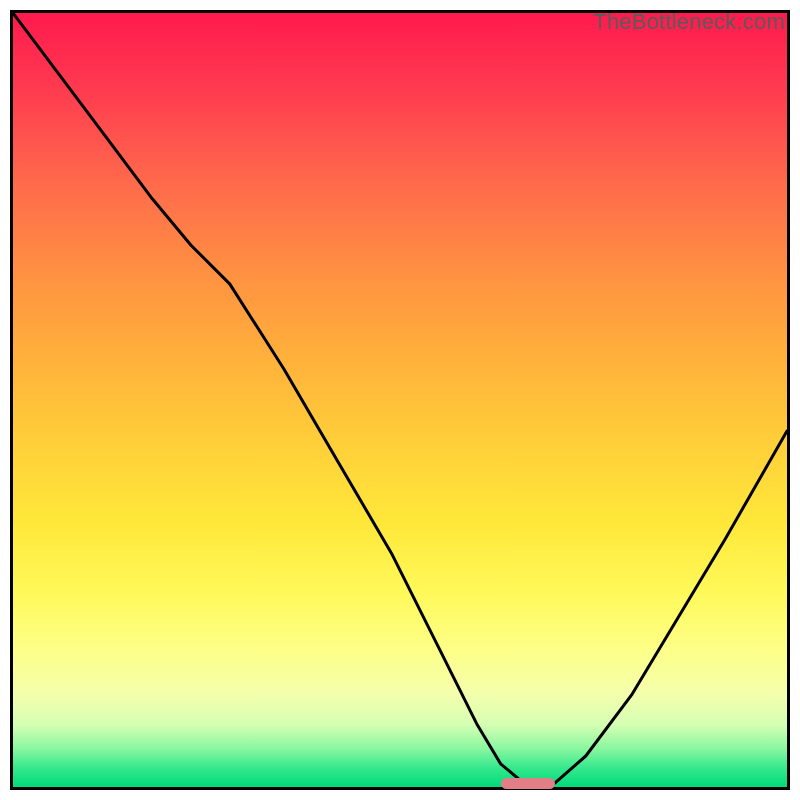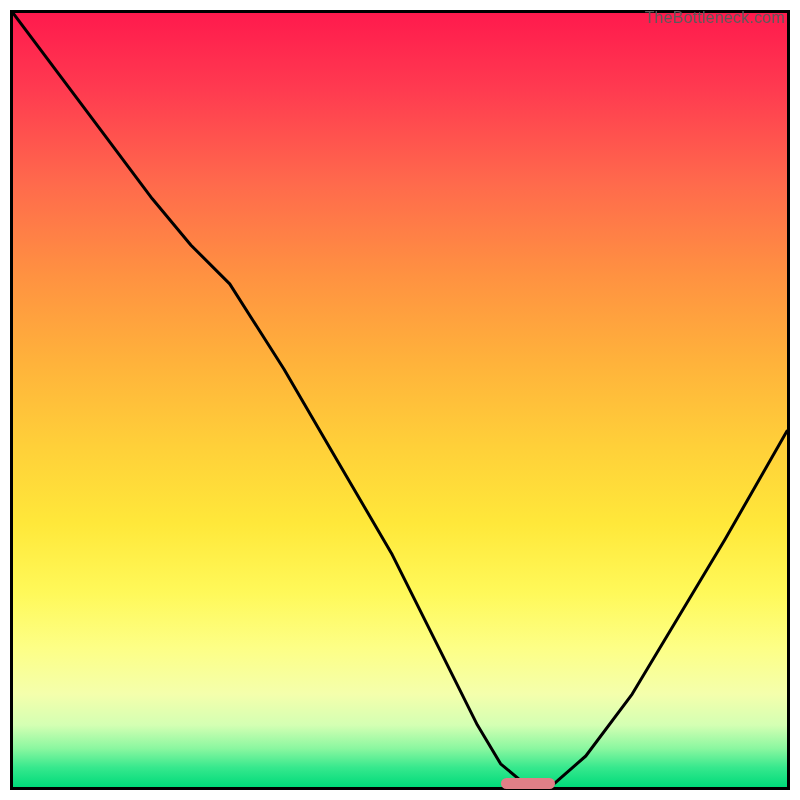--- a/index.html
+++ b/index.html
@@ -42,21 +42,21 @@
       #8bf7a0 95%,
       #36e88d 97.5%,
       #00db7a 100%
     );
   }
   .watermark {
     position: absolute;
     top: -4px;
     right: 2px;
     color: #5b5b5b;
-    font-size: 16px;
+    font-size: 22px;
     font-weight: 500;
     letter-spacing: 0.2px;
   }
   svg.curve {
     position: absolute;
     left: 0;
     top: 0;
     width: 774px;
     height: 774px;
   }

